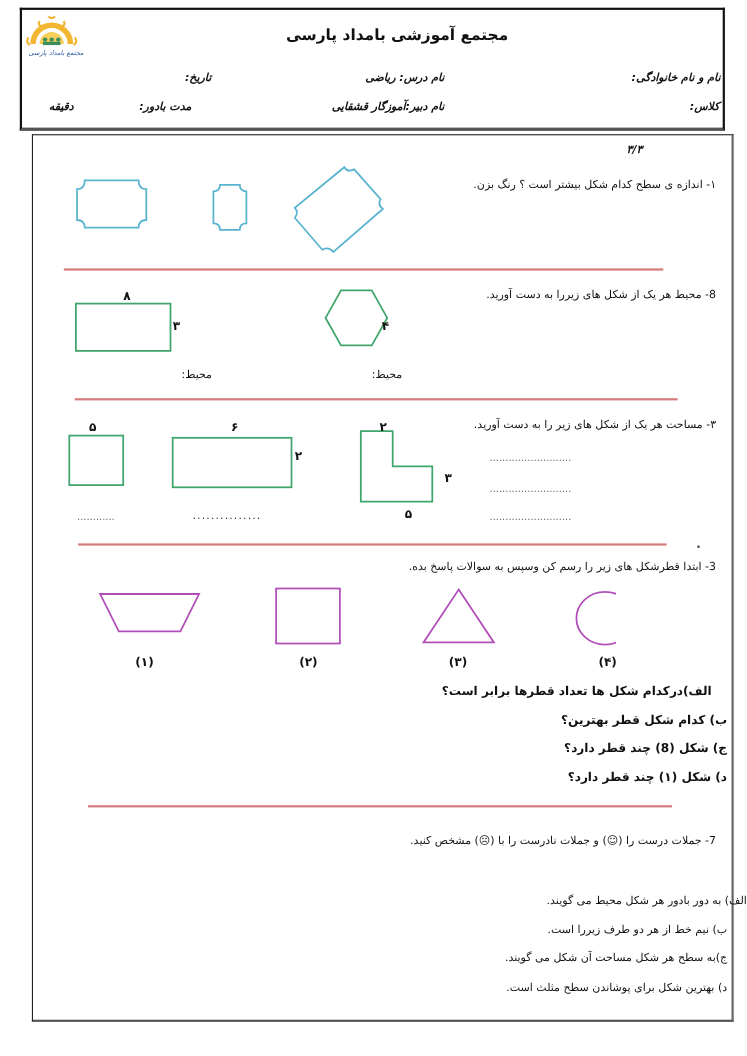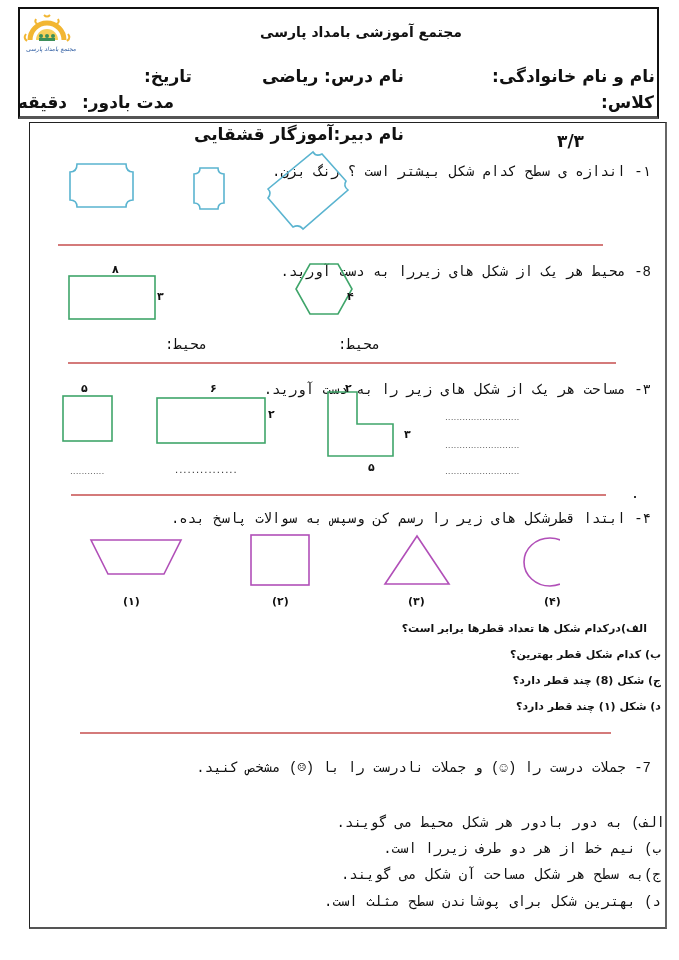--- a/index.html
+++ b/index.html
@@ -10,22 +10,22 @@
 
   
   #header-frame { left: 18px; top: 7px; width: 641px; height: 112px;
                   border: 2px solid #111; box-sizing: border-box;
                   border-bottom: 3px solid #555; }
   #body-frame { left: 29px; top: 122px; width: 638px; height: 807px;
                 border: 1px solid #222; border-bottom: 2px solid #555;
                 border-right: 2px solid #666; box-sizing: border-box; }
 
   .hdr-title { font-size: 14px; font-weight: bold; }
-  .hdr-field { font-size: 17px; font-weight: bold; }
-  .q-text { font-size: 14px; font-family: Liberation Mono, monospace; }
+  .hdr-field { font-size: 10px; font-weight: bold; font-style: italic; }
+  .q-text { font-size: 10px; }
   .num-label { font-size: 11px; font-weight: bold; }
   .sub-q { font-size: 11px; font-weight: bold; }
   .divider { height: 2px; background: #d47a7a; }
   .dotline { font-size: 9px; color: #666; letter-spacing: 0px; }
   .dotline-b { font-size: 10px; color: #333; letter-spacing: 1px; }
 </style>
 </head>
 <body>
 
 <div id="header-frame" class="abs"></div>
@@ -48,21 +48,21 @@
 </div>
 
 <div class="abs rtl hdr-title" style="left:260px; top:24px;">مجتمع آموزشی بامداد پارسی</div>
 
 <div class="abs rtl hdr-field" style="right:24px; top:66px;">نام و نام خانوادگی:</div>
 <div class="abs rtl hdr-field" style="right:275px; top:66px;">نام درس: ریاضی</div>
 <div class="abs rtl hdr-field" style="right:487px; top:66px;">تاریخ:</div>
 
 <div class="abs rtl hdr-field" style="right:25px; top:92px;">کلاس:</div>
 <div class="abs rtl hdr-field" style="right:95px; top:91px;margin-top:40px;">۳/۳</div>
-<div class="abs rtl hdr-field" style="right:275px; top:92px;margin-top:32px;">نام دبیر:آموزگار قشقایی</div>
+<div class="abs rtl hdr-field" style="right:275px; top:92px;">نام دبیر:آموزگار قشقایی</div>
 <div class="abs rtl hdr-field" style="right:505px; top:92px;">مدت بادور:</div>
 <div class="abs rtl hdr-field" style="right:612px; top:92px;">دقیقه</div>
 
 <div id="body-frame" class="abs"></div>
 
 <div class="abs rtl q-text" style="right:28px; top:163px;">۱- اندازه ی سطح کدام شکل بیشتر است ؟ رنگ بزن.</div>
 <svg class="abs" style="left:60px; top:148px;" width="300" height="90">
   <g fill="none" stroke="#5ab4d0" stroke-width="1.6">
 
     <path d="M17 16 L66 16 Q66 24 73 24 L73 52 Q66 52 66 59 L17 59 Q17 52 10 52 L10 24 Q17 24 17 16 Z"></path>
@@ -103,21 +103,21 @@
 <div class="abs num-label" style="left:404px; top:428px;">۳</div>
 <div class="abs num-label" style="left:368px; top:461px;">۵</div>
 <div class="abs dotline" style="left:70px; top:466px;">............</div>
 <div class="abs dotline-b" style="left:175px; top:464px;">...............</div>
 <div class="abs dotline" style="left:445px; top:412px;">..........................</div>
 <div class="abs dotline" style="left:445px; top:440px;">..........................</div>
 <div class="abs dotline" style="left:445px; top:466px;">..........................</div>
 <div class="abs divider" style="left:71px; top:494px; width:535px;"></div>
 <div class="abs" style="left:634px; top:496px; width:2px; height:2px; background:#333;"></div>
 
-<div class="abs rtl q-text" style="right:28px; top:510px;">۴- ابتدا قطرشکل های زیر را رسم کن وسپس به سوالات پاسخ بده.</div>
+<div class="abs rtl q-text" style="right:28px; top:510px;">3- ابتدا قطرشکل های زیر را رسم کن وسپس به سوالات پاسخ بده.</div>
 <svg class="abs" style="left:80px; top:530px;" width="480" height="60">
   <g fill="none" stroke="#b14fb8" stroke-width="1.6">
     <polygon points="11,10 101,10 84,44 28,44"></polygon>
     <rect x="171" y="5" width="58" height="50"></rect>
     <polygon points="337,6 369,54 305,54"></polygon>
     <ellipse cx="470" cy="32" rx="26" ry="24"></ellipse>
   </g>
 </svg>
 <div class="abs num-label" style="left:123px; top:595px;">(۱)</div>
 <div class="abs num-label" style="left:272px; top:595px;">(۲)</div>
@@ -127,16 +127,16 @@
 <div class="abs rtl sub-q" style="right:32px; top:622px;">الف)درکدام شکل ها تعداد قطرها برابر است؟</div>
 <div class="abs rtl sub-q" style="right:18px; top:648px;">ب) کدام شکل قطر بهترین؟</div>
 <div class="abs rtl sub-q" style="right:18px; top:674px;">ج) شکل (8) چند قطر دارد؟</div>
 <div class="abs rtl sub-q" style="right:18px; top:700px;">د) شکل (۱) چند قطر دارد؟</div>
 <div class="abs divider" style="left:80px; top:732px; width:531px;"></div>
 
 <div class="abs rtl q-text" style="right:28px; top:759px;">
   <span>7- جملات درست را (</span><span>☺</span><span>) و جملات نادرست را با (</span><span>☹</span><span>) مشخص کنید.</span>
 </div>
 
-<div class="abs rtl q-text" style="right:14px; top:814px;">الف) به دور بادور هر شکل محیط می گویند.</div>
+<div class="abs rtl q-text" style="right:0; top:814px;">الف) به دور بادور هر شکل محیط می گویند.</div>
 <div class="abs rtl q-text" style="right:18px; top:840px;">ب) نیم خط از هر دو طرف زیررا است.</div>
 <div class="abs rtl q-text" style="right:18px; top:866px;">ج)به سطح هر شکل مساحت آن شکل می گویند.</div>
 <div class="abs rtl q-text" style="right:18px; top:893px;">د) بهترین شکل برای پوشاندن سطح مثلث است.</div>
 
 </body></html>

